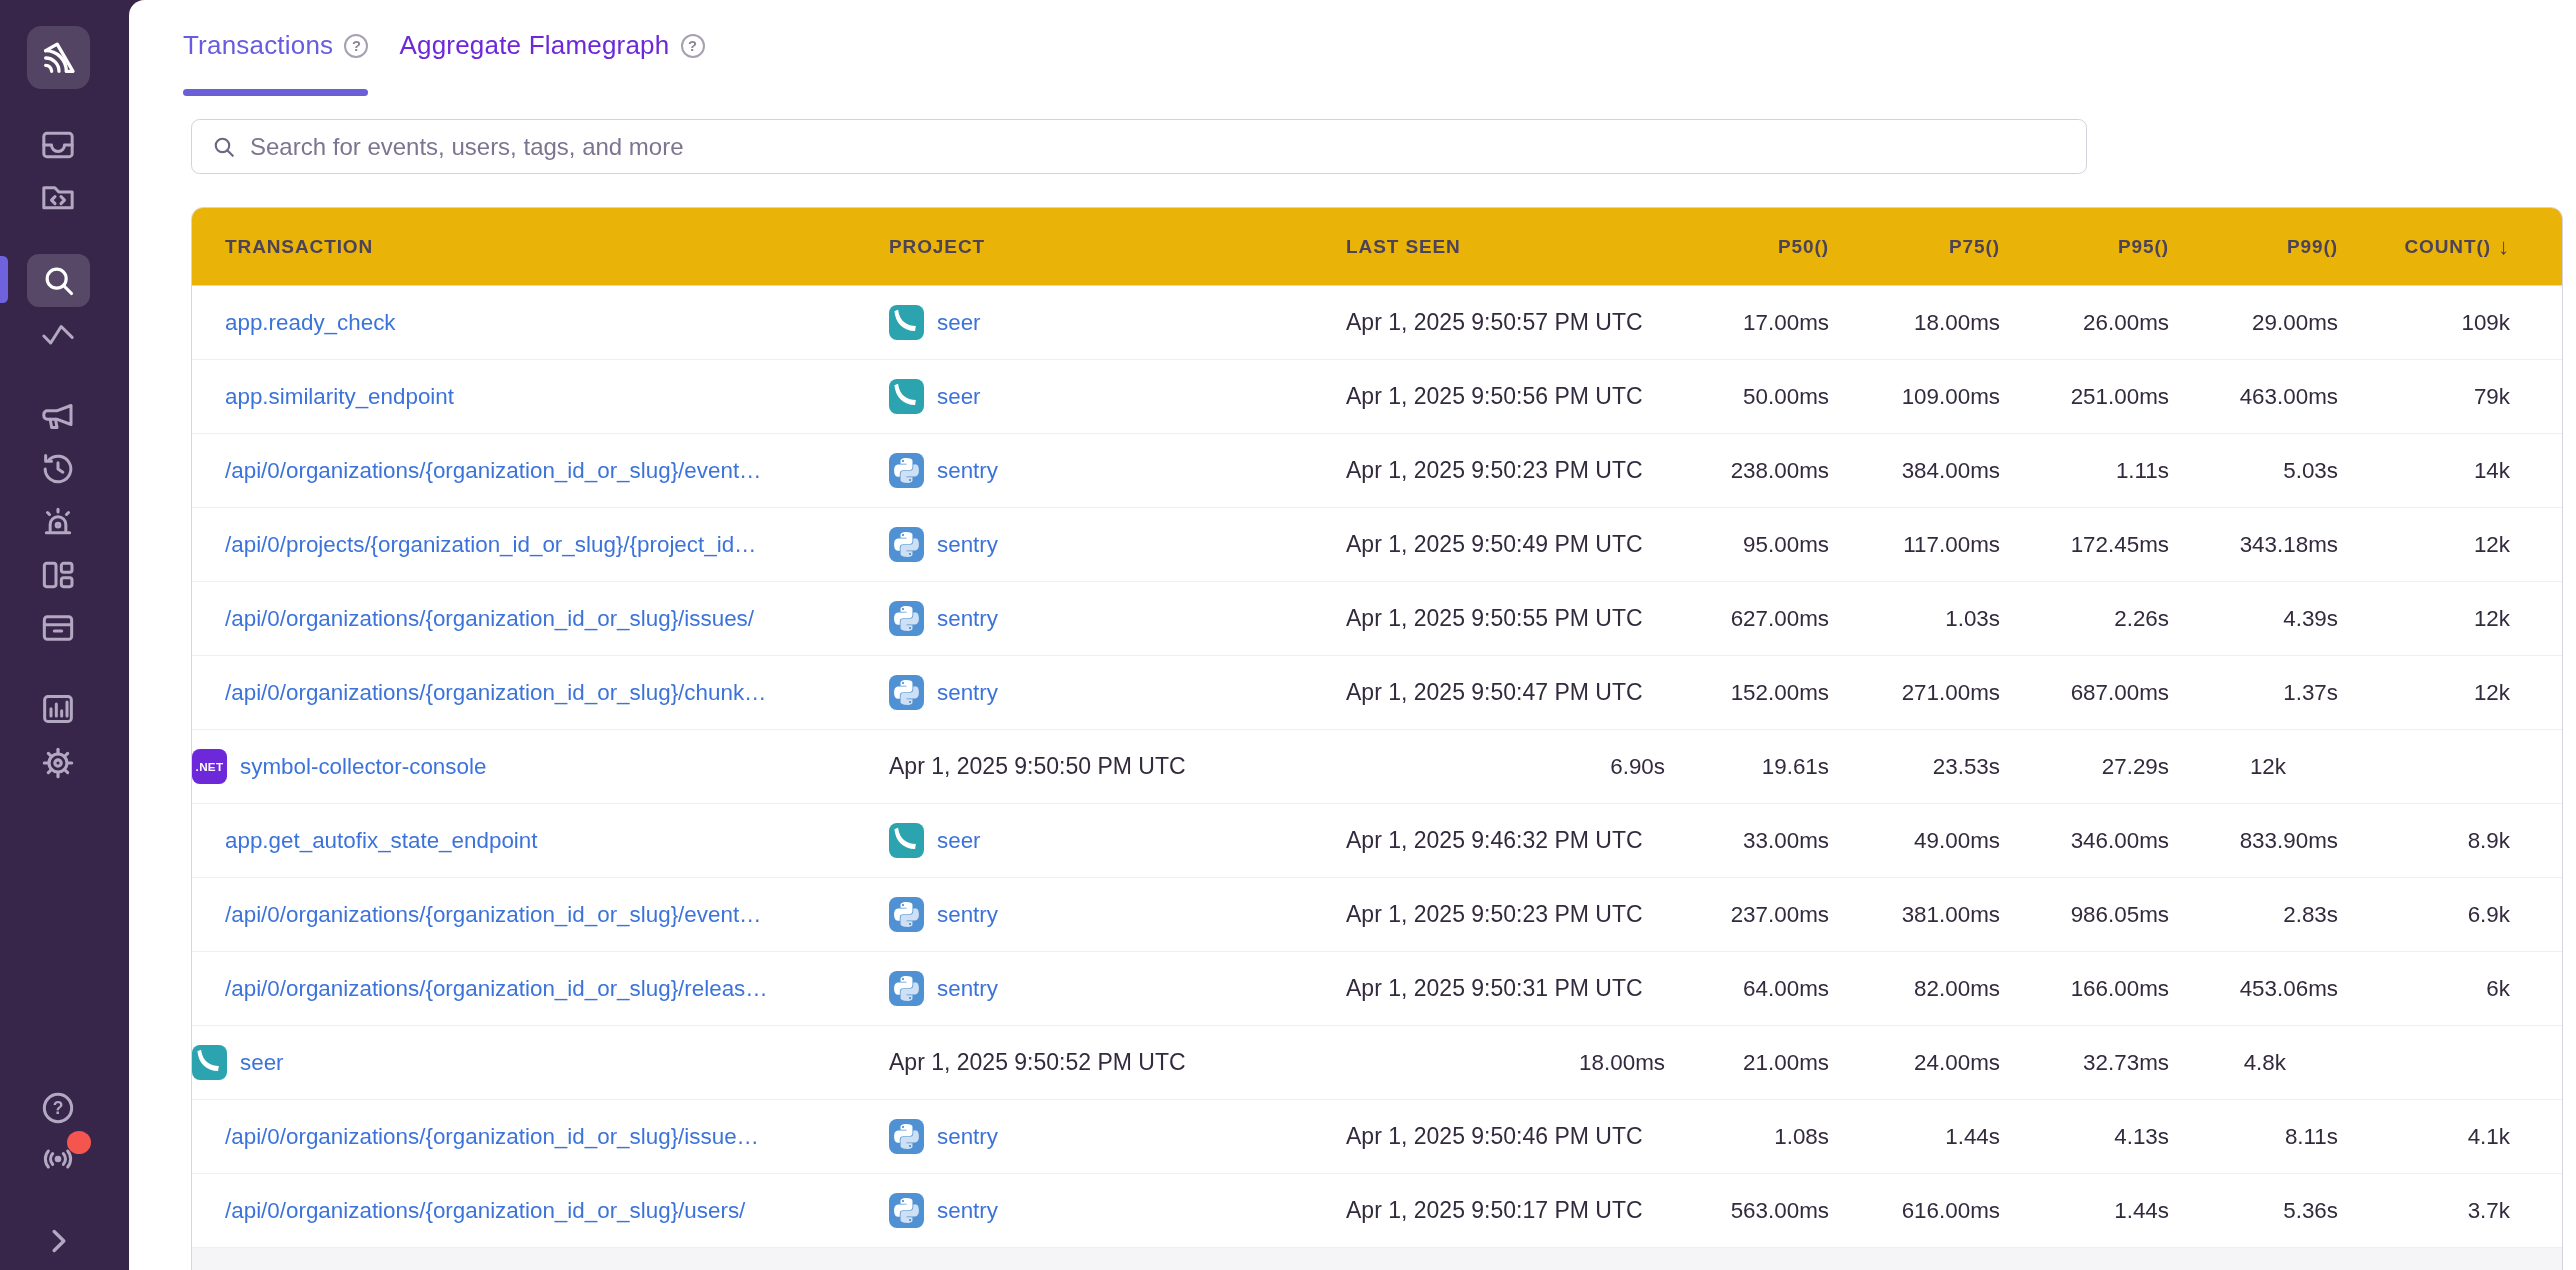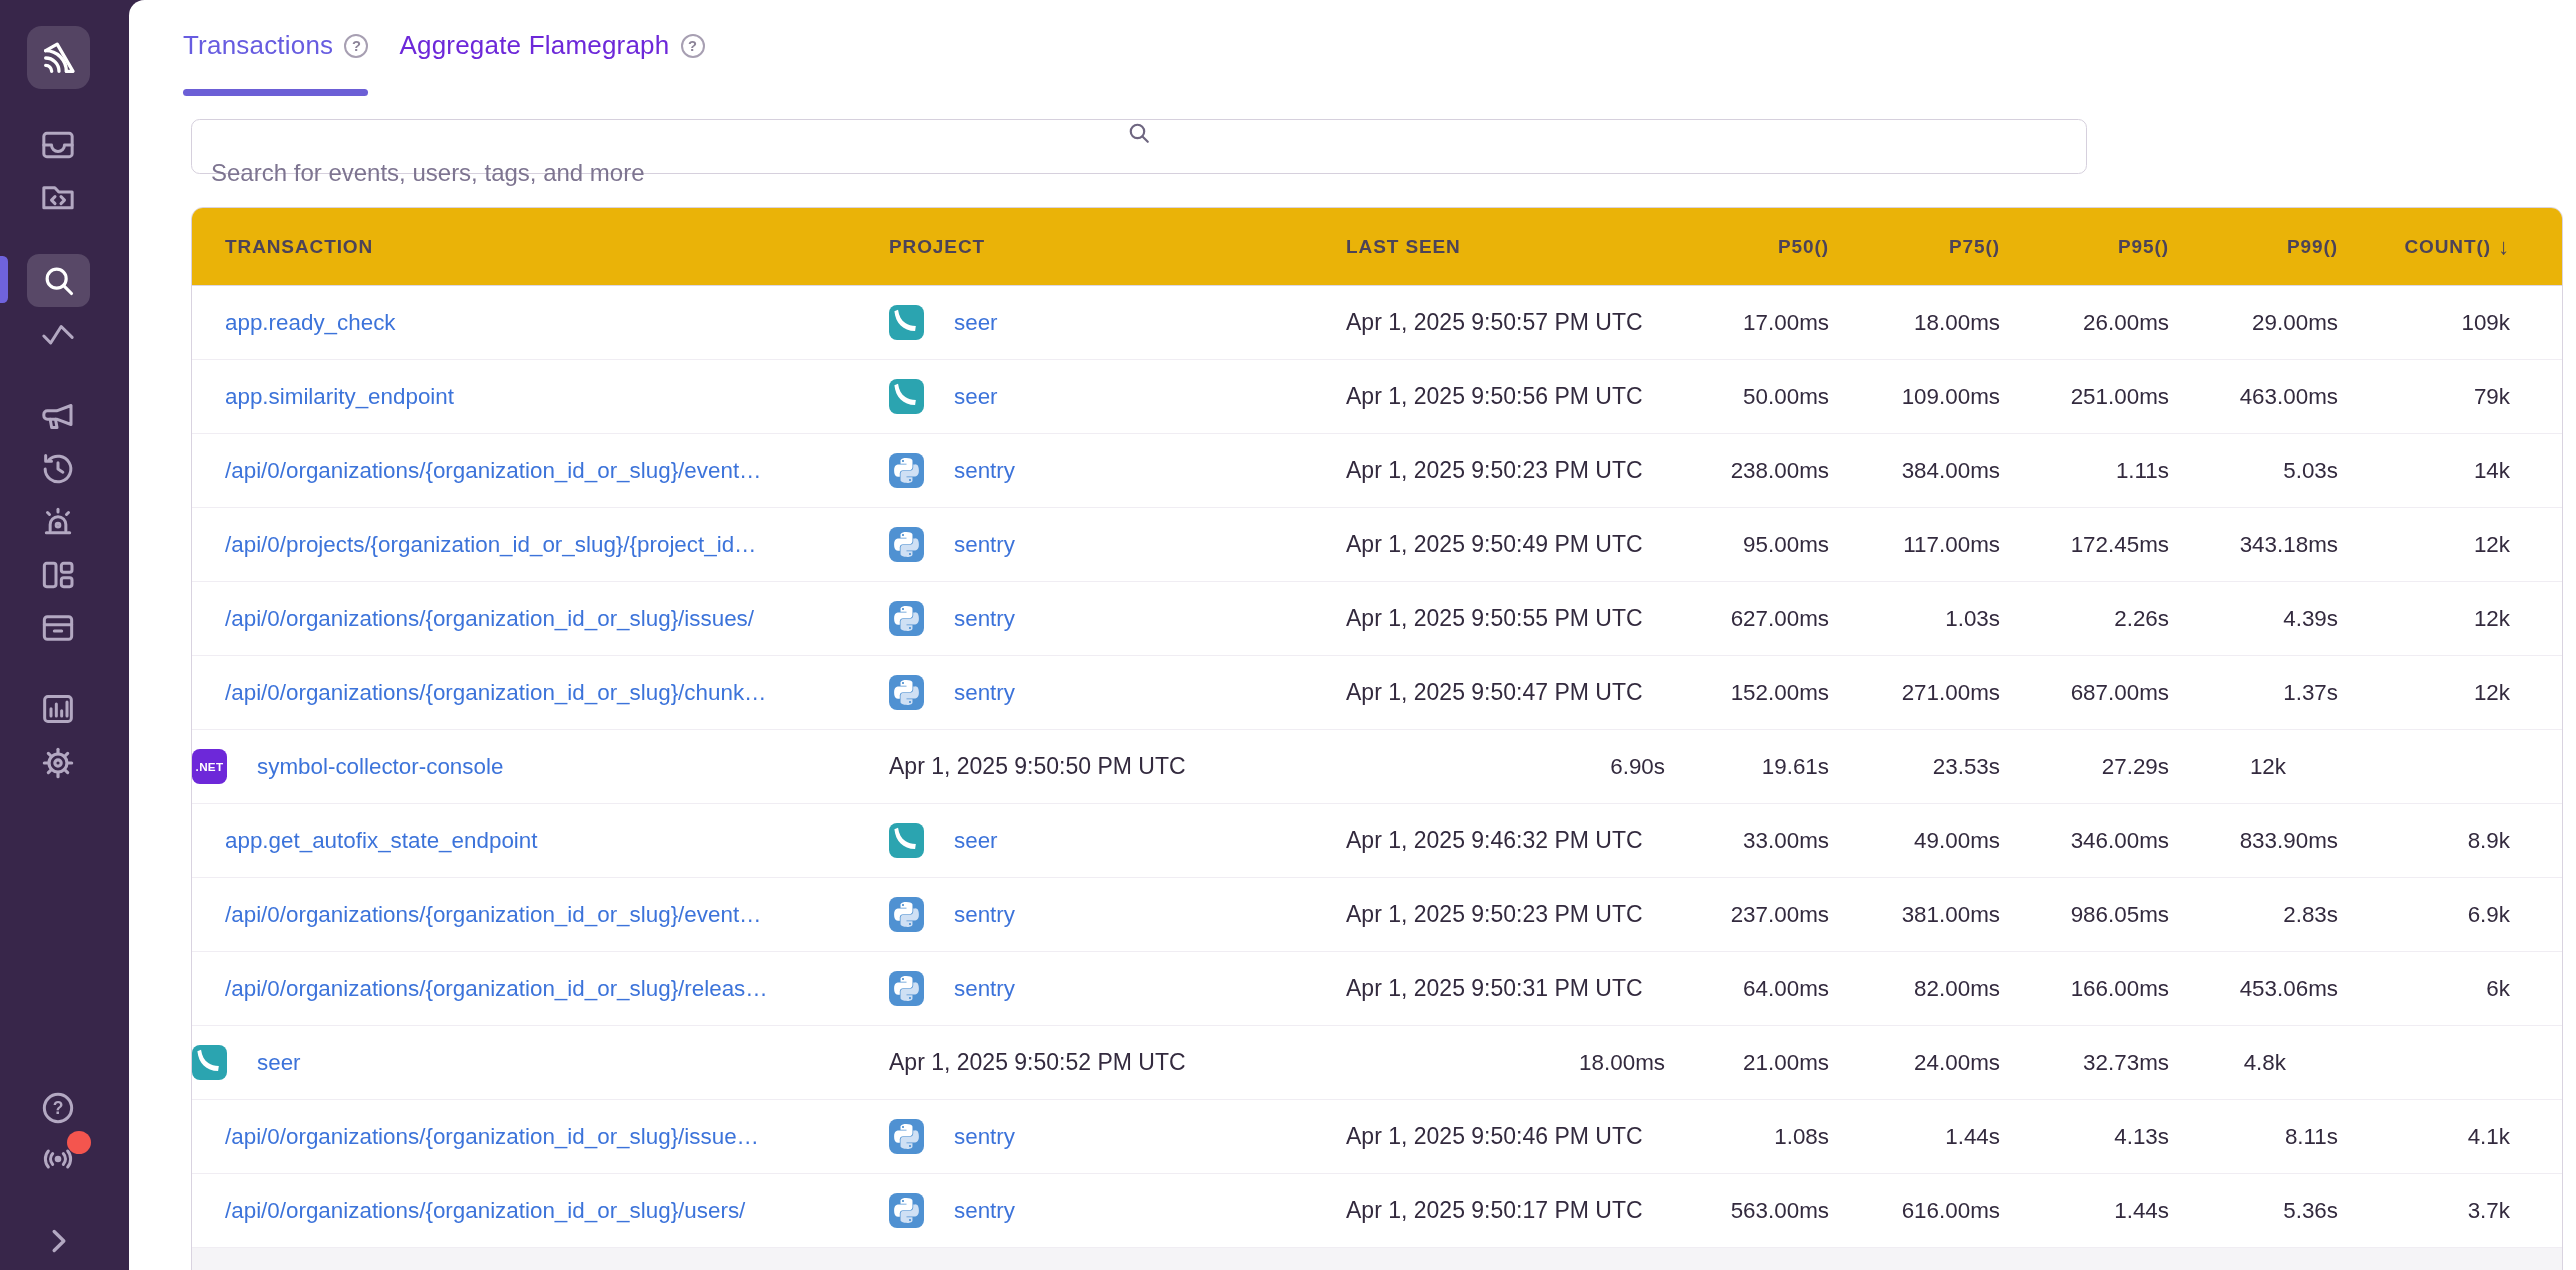--- a/index.html
+++ b/index.html
@@ -58,21 +58,21 @@
   .help-circle {
     width:24px; height:24px; border:2.2px solid #a79fb2; border-radius:50%;
     display:flex; align-items:center; justify-content:center;
     font-size:14.7px; font-weight:bold; color:#8c8498; margin-top:2.6px;
   }
 
   
   .searchbar {
     position:absolute; left:62px; top:119px; width:1896px; height:55px;
     border:1.7px solid #d6d0dd; border-radius:8.6px; background:#fff;
-    display:flex; align-items:center; padding:0 19px; gap:13px;flex-direction:column;
+    display:flex; align-items:center; padding:0 19px; gap:13px;
   }
   .searchbar svg { width:26px; height:26px; color:#6e6680; flex:none; }
   .searchbar input {
     border:none; outline:none; width:100%; font-size:24px; color:#3a3144; background:transparent;
     font-family:inherit;
   }
   .searchbar input::placeholder { color:#7d7490; opacity:1; }
 
   
   .card {
@@ -86,21 +86,21 @@
   .h-num { text-align:right; }
   .h-count { display:flex; justify-content:flex-end; align-items:center; gap:7px; padding-right:52px; }
   .sort-arrow { font-size:22.4px; font-weight:400; }
 
   .row { height:74px; border-bottom:1.7px solid #f0edf3; background:#fff; }
   .c-transaction {
     padding-left:33px; overflow:hidden; white-space:nowrap;
     font-size:22.4px;
   }
   .c-transaction a, .c-project a { color:#3c73da; text-decoration:none; cursor:pointer; }
-  .c-project { display:flex; align-items:center; gap:30px; font-size:22.4px; overflow:hidden; white-space:nowrap; }
+  .c-project { display:flex; align-items:center; gap:13px; font-size:22.4px; overflow:hidden; white-space:nowrap; }
   .avatar { width:35px; height:35px; border-radius:7.8px; flex:none; display:flex; align-items:center; justify-content:center; }
   .avatar svg { width:35px; height:35px; }
   .avatar-dotnet { background:#6d28d9; color:#fff; font-size:11.7px; font-weight:bold; letter-spacing:0.3px; }
   .c-date { font-size:23px; color:#332a3e; white-space:nowrap; }
   .c-num { font-size:22.4px; color:#332a3e; text-align:right; white-space:nowrap; }
   .c-count { padding-right:52px; }
   .next-row-strip { height:35px; background:#f5f4f7; }
 </style>
 </head>
 <body>

